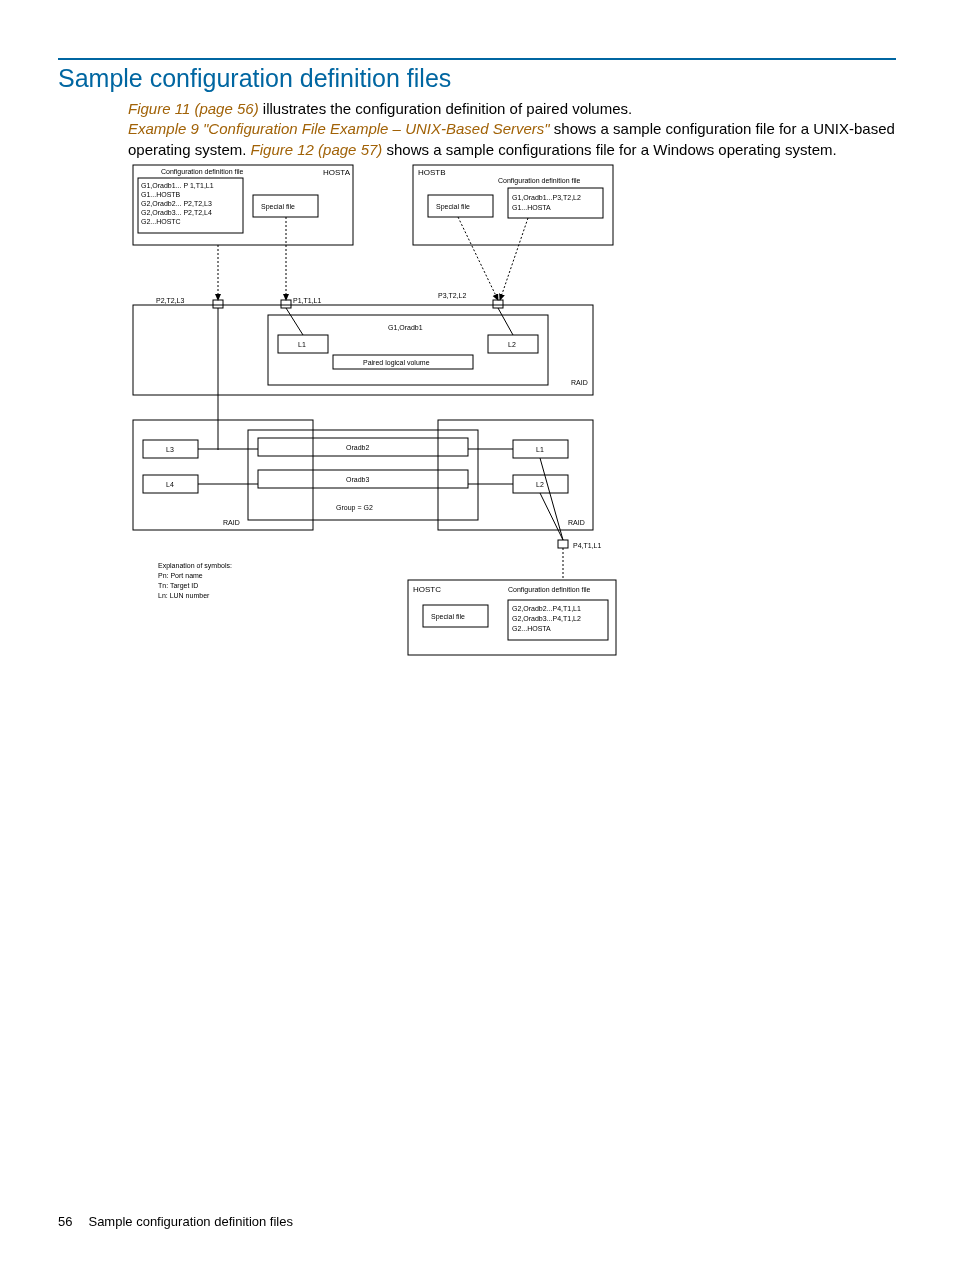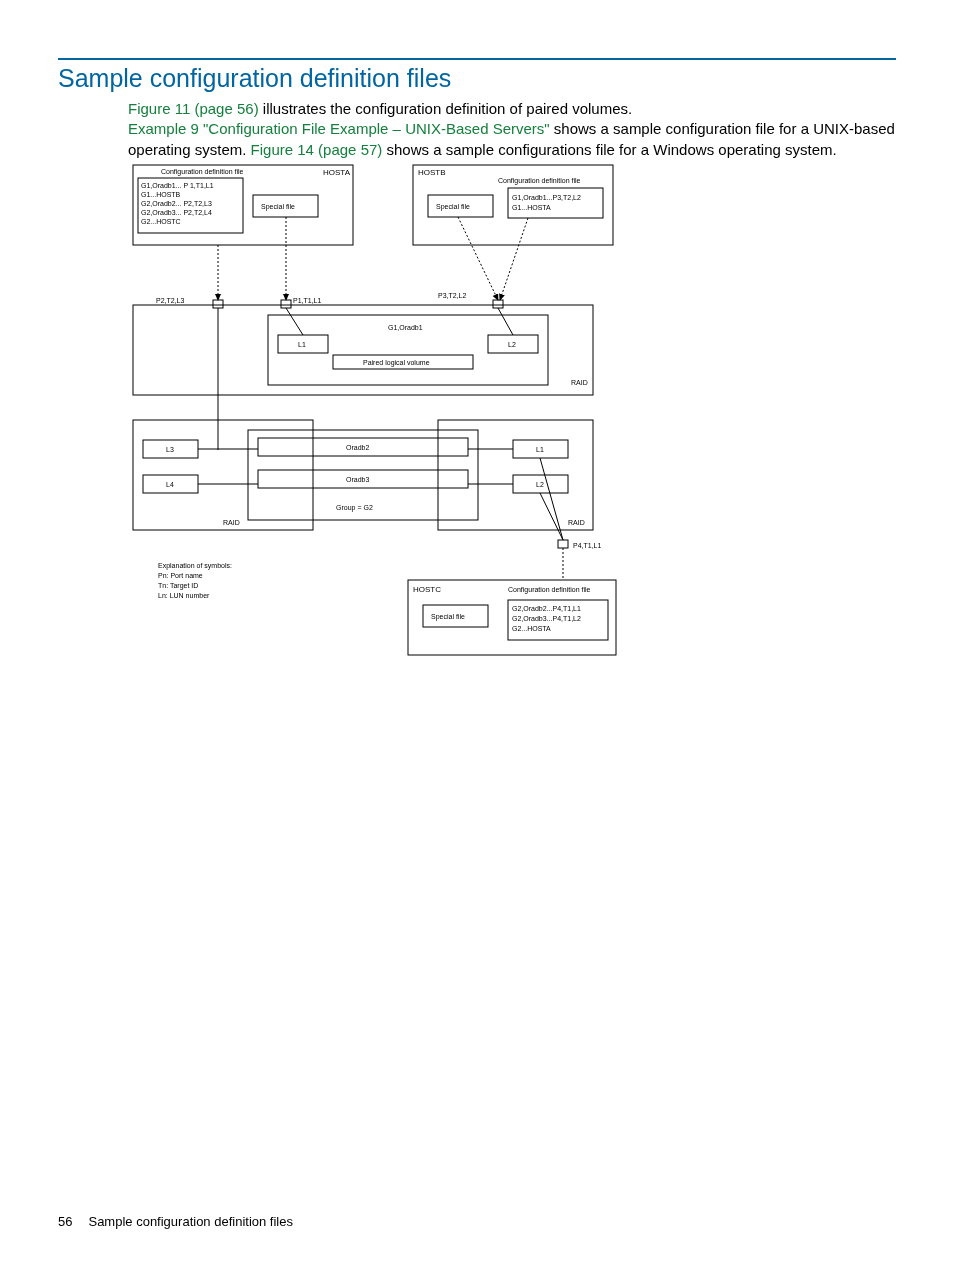--- a/index.html
+++ b/index.html
@@ -43,22 +43,23 @@
     font-weight: 400;
     font-size: 25px;
     margin: 0 0 6px 0;
   }
   .para {
     font-size: 15px;
     line-height: 1.35;
     margin-left: 70px;
   }
   a.link, .linklike {
-    color: #15803d;
+    color: #a16207;
     text-decoration: none;
+    font-style: italic;
   }
   .fig-caption {
     color: #0066a1;
     font-weight: 700;
     font-size: 15px;
     margin: 22px 0 8px 70px;
   }
   .diagram-wrap {
     margin-left: 70px;
     text-decoration: underline;
@@ -82,21 +83,21 @@
 
 <div class="page">
   <div class="rule"></div>
 
 
 
   <h2 class="section">Sample configuration definition files</h2>
 
   <div class="para">
     <a class="link">Figure 11 (page 56)</a><span> illustrates the configuration definition of paired volumes.</span><br>
-    <a class="link">Example 9 "Configuration File Example – UNIX-Based Servers"</a><span> shows a sample configuration file for a UNIX-based operating system. </span><a class="link">Figure 14 (page 57)</a><span> shows a sample configurations file for a Windows operating system.</span>
+    <a class="link">Example 9 "Configuration File Example – UNIX-Based Servers"</a><span> shows a sample configuration file for a UNIX-based operating system. </span><a class="link">Figure 12 (page 57)</a><span> shows a sample configurations file for a Windows operating system.</span>
   </div>
 
 
   <div class="diagram-wrap">
     <svg width="500" height="520" viewBox="0 0 500 520">
 
       <defs>
         <marker id="arrow" markerWidth="7" markerHeight="7" refX="6" refY="3" orient="auto">
           <path d="M0,0 L7,3 L0,6 Z" fill="#000"></path>
         </marker>

